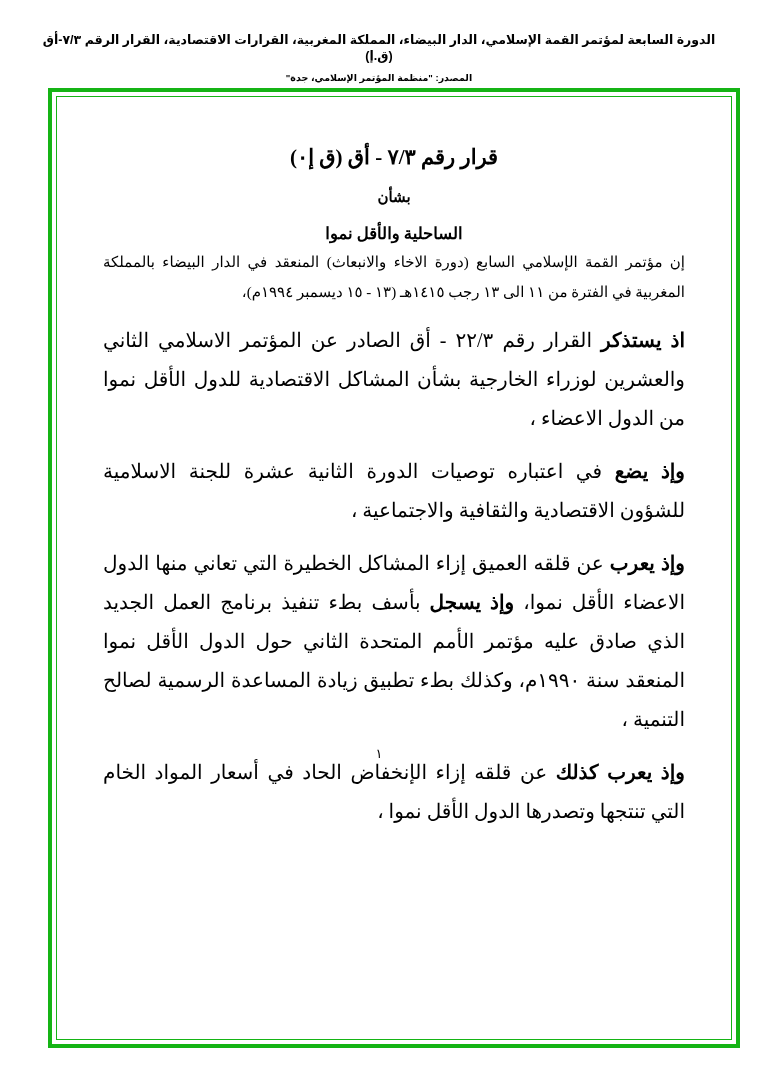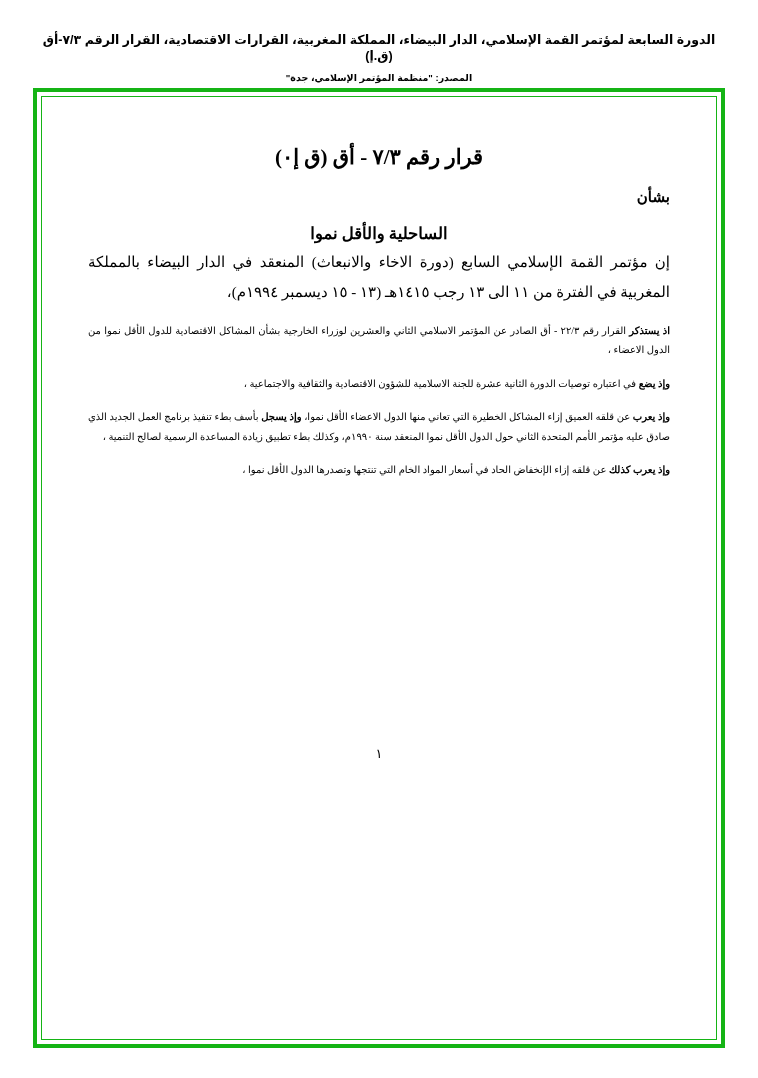--- a/index.html
+++ b/index.html
@@ -46,21 +46,21 @@
     font-weight: bold;
     font-size: 9.5px;
     margin-top: 7px;
     color: #000;
   }
 
   
   .frame {
     position: absolute;
     top: 88px;
-    left: 33px;
+    left: 48px;
     width: 692px;
     height: 960px;
     border: 4px solid #15b415;
     box-sizing: border-box;
     background: #ffffff;
   }
   .frame-inner {
     position: absolute;
     inset: 4px;
     border: 1px solid #15b415;
@@ -73,41 +73,41 @@
   .res-title {
     text-align: center;
     font-size: 21px;
     font-weight: bold;
     letter-spacing: 1px;
     margin-top: 18px;
     margin-bottom: 0;
     line-height: 1.4;
   }
   .res-sub {
-    text-align: right;
+    text-align: center;
     font-size: 15px;
     font-weight: bold;
     margin-top: 16px;
     letter-spacing: 1px;
   }
   .res-subject {
     text-align: center;
     font-size: 16.5px;
     font-weight: bold;
     margin-top: 14px;
     line-height: 1.7;
     letter-spacing: 0.5px;
   }
   .res-subject .l2 { display: block; }
 
   
   .body-block {
   }
   p.para {
-    font-size: 10px;
+    font-size: 20px;
     line-height: 1.95;
     margin: 0 0 14px 0;
     text-align: justify;
     text-justify: inter-word;
     letter-spacing: 0.2px;
   }
   p.para.first {
     font-size: 15px;
   }
   b.lead {

